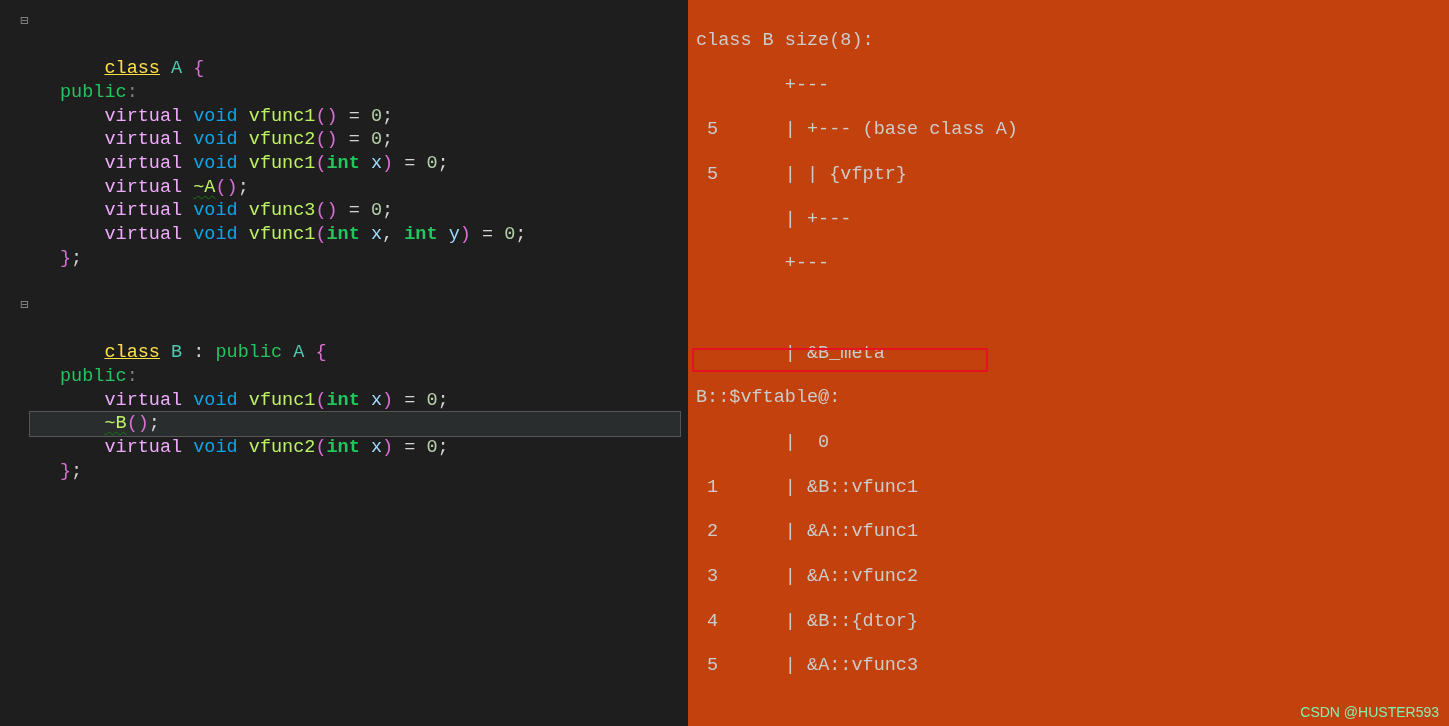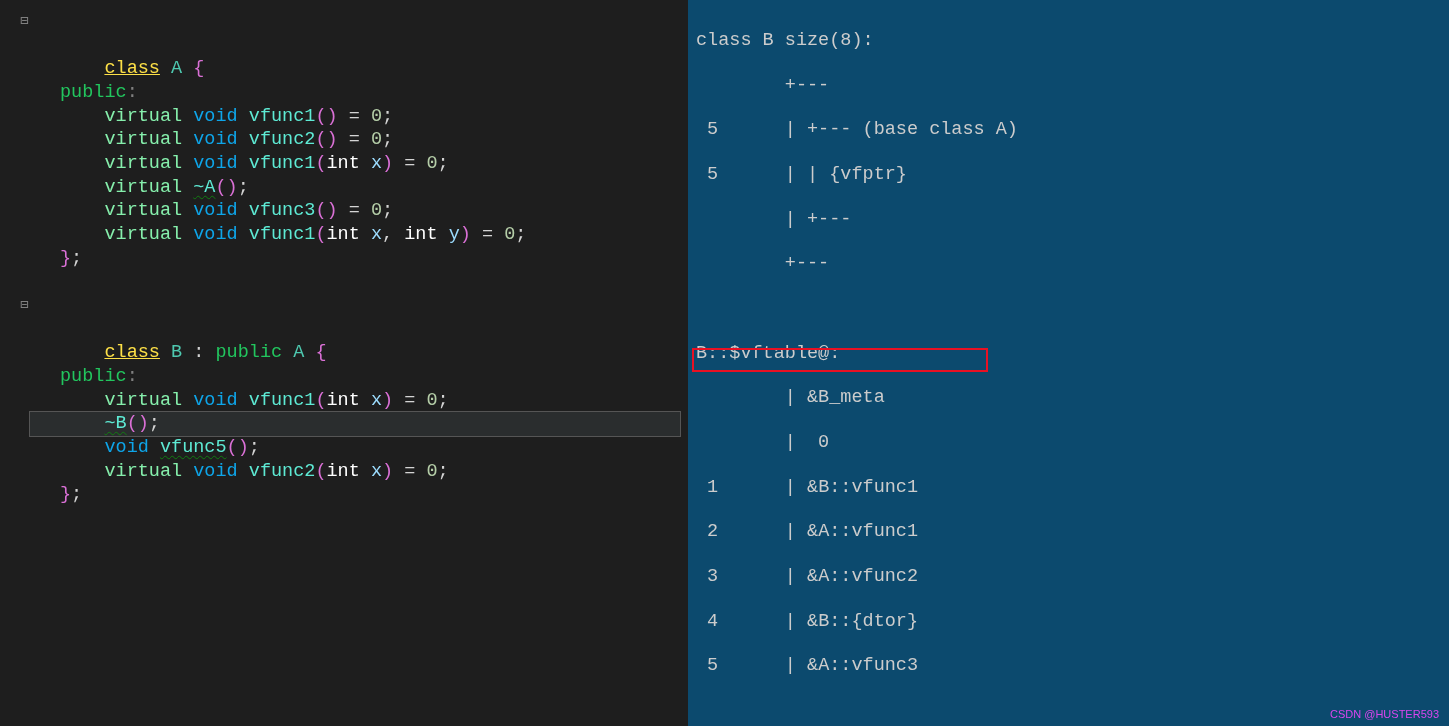--- a/index.html
+++ b/index.html
@@ -23,46 +23,46 @@
   }
   .green-bar {
     position: absolute;
     left: 28px; top: 0; width: 6px; height: 726px;
     background: #2ea043;
   }
   .output {
     position: absolute;
     left: 688px; top: 0;
     width: 761px; height: 726px;
-    background: #0c4a6e;
+    background: #c2410c;
     color: #cccccc;
     padding: 8px 0 0 8px;
     font-size: 18.5px;
     white-space: pre;
   }
   .code-line {
     white-space: pre;
     line-height: 1.28;
     padding-left: 30px;
     position: relative;
   }
   .fold {
     position: absolute;
     left: -10px;
     color: #808080;
     font-size: 14px;
     top: 3px;
   }
   .kw-class { color: #fde047; text-decoration: underline; }
   .kw-public { color: #22c55e; }
-  .kw-virtual { color: #86efac; margin-top: 33px; }
+  .kw-virtual { color: #f0abfc; margin-top: 33px; }
   .kw-void { color: #0ea5e9; font-family: Liberation Mono, monospace; }
-  .kw-int { color: #ffffff; }
+  .kw-int { color: #22c55e; font-weight: bold; }
   .type-name { color: #4ec9b0; }
-  .func-name { color: #5eead4; margin-top: 17px; }
+  .func-name { color: #bef264; margin-top: 17px; }
   .operator { color: #d4d4d4; }
   .paren { color: #da70d6; }
   .brace { color: #da70d6; }
   .number { color: #b5cea8; }
   .param { color: #9cdcfe; }
   .semi { color: #d4d4d4; }
   .gray { color: #808080; }
   .squiggle {
     text-decoration: underline wavy #107c10;
     text-decoration-thickness: 1px;
@@ -73,22 +73,22 @@
     outline: 1px solid #555555;
   }
   .red-box {
     position: absolute;
     border: 2px solid #e81123;
     pointer-events: none;
   }
   .watermark {
     position: absolute;
     right: 10px; bottom: 6px;
-    color: #d946ef;
-    font-size: 11px;
+    color: #86efac;
+    font-size: 14px;
     font-family: sans-serif;
   }
   .breakpoint-gutter {
     position: absolute;
     left: 0; top: 0; width: 26px; height: 726px;
   }
   .bp-icon {
     position: absolute;
     left: 2px;
     color: #4fc1ff;
@@ -121,36 +121,35 @@
   <div class="code-line"><span class="brace">}</span><span class="semi">;</span></div>
 
   <div class="code-line">&nbsp;</div>
 
   <div class="code-line">
     <span class="fold">⊟</span>
     <span class="kw-class">class</span> <span class="type-name">B</span> <span class="operator">:</span> <span class="kw-public">public</span> <span class="type-name">A</span> <span class="brace">{</span></div>
   <div class="code-line"><span class="kw-public">public</span><span class="gray">:</span></div>
   <div class="code-line">    <span class="kw-virtual">virtual</span> <span class="kw-void">void</span> <span class="func-name">vfunc1</span><span class="paren">(</span><span class="kw-int">int</span> <span class="param">x</span><span class="paren">)</span><span class="operator"> = </span><span class="number">0</span><span class="semi">;</span></div>
   <div class="code-line current-line">    <span class="func-name squiggle">~B</span><span class="paren">()</span><span class="semi">;</span></div>
-  <div class="code-line">    <span class="kw-void">void</span> <span class="func-name squiggle">vfunc5</span><span class="paren">()</span><span class="semi">;</span></div>
   <div class="code-line">    <span class="kw-virtual">virtual</span> <span class="kw-void">void</span> <span class="func-name">vfunc2</span><span class="paren">(</span><span class="kw-int">int</span> <span class="param">x</span><span class="paren">)</span><span class="operator"> = </span><span class="number">0</span><span class="semi">;</span></div>
   <div class="code-line"><span class="brace">}</span><span class="semi">;</span></div>
 
 </div>
 
 <div class="output">
 <div class="out-line">class B size(8):</div>
 <div class="out-line">        +---</div>
 <div class="out-line"> 5      | +--- (base class A)</div>
 <div class="out-line"> 5      | | {vfptr}</div>
 <div class="out-line">        | +---</div>
 <div class="out-line">        +---</div>
 <div class="out-line">&nbsp;</div>
+<div class="out-line">        | &amp;B_meta</div>
 <div class="out-line">B::$vftable@:</div>
-<div class="out-line">        | &amp;B_meta</div>
 <div class="out-line">        |  0</div>
 <div class="out-line"><span> 1</span>      | <span>&amp;B::vfunc1</span></div>
 <div class="out-line"><span> 2</span>      | <span>&amp;A::vfunc1</span></div>
 <div class="out-line"><span> 3</span>      | <span>&amp;A::vfunc2</span></div>
 <div class="out-line" style="position:relative;"><span> 4</span>      | <span>&amp;B::{dtor}</span></div>
 <div class="out-line"><span> 5</span>      | <span>&amp;A::vfunc3</span></div>
 
 
 
 

